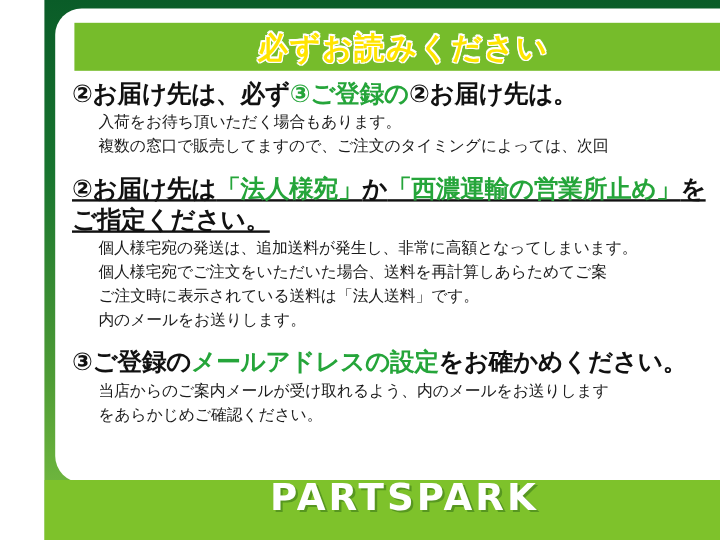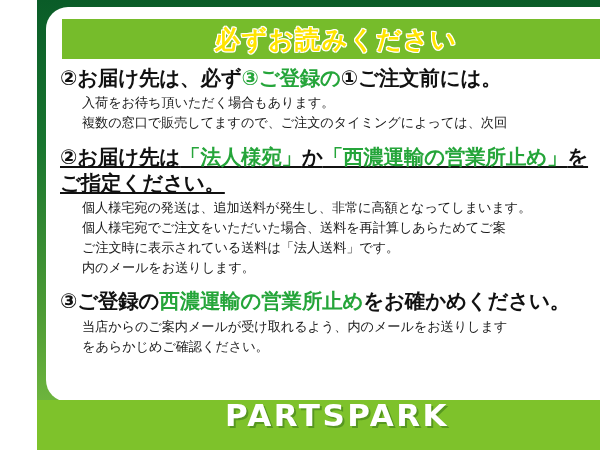--- a/index.html
+++ b/index.html
@@ -137,21 +137,21 @@
   <div class="sheet">
 
     <div class="header-bar">
       <div class="header-title">必ずお読みください</div>
     </div>
 
     <div class="body">
 
       <div class="item">
         <div class="item-heading">
-          <span>②お届け先は、必ず</span><span class="hl">③ご登録の</span><span>①ご注文前には。</span>
+          <span>②お届け先は、必ず</span><span class="hl">③ご登録の</span><span>②お届け先は。</span>
         </div>
         <div class="item-sub">
           <span class="line">入荷をお待ち頂いただく場合もあります。</span>
           <span class="line">複数の窓口で販売してますので、ご注文のタイミングによっては、次回</span>
         </div>
       </div>
 
       <div class="gap-1"></div>
 
       <div class="item">
@@ -163,21 +163,21 @@
           <span class="line">個人様宅宛でご注文をいただいた場合、送料を再計算しあらためてご案</span>
           <span class="line">ご注文時に表示されている送料は「法人送料」です。</span>
           <span class="line">内のメールをお送りします。</span>
         </div>
       </div>
 
       <div class="gap-2"></div>
 
       <div class="item">
         <div class="item-heading">
-          <span>③ご登録の</span><span class="hl">西濃運輸の営業所止め</span><span>をお確かめください。</span>
+          <span>③ご登録の</span><span class="hl">メールアドレスの設定</span><span>をお確かめください。</span>
         </div>
         <div class="item-sub">
           <span class="line">当店からのご案内メールが受け取れるよう、内のメールをお送りします</span>
           <span class="line">をあらかじめご確認ください。</span>
         </div>
       </div>
 
     </div>
   </div>
 

